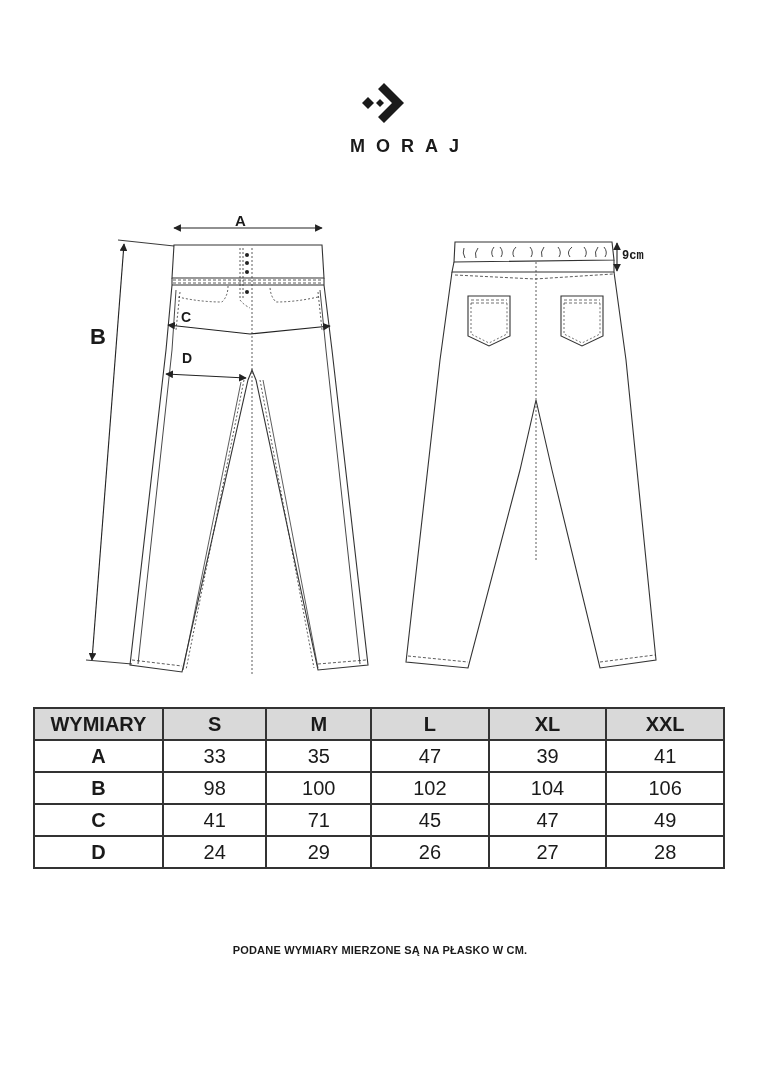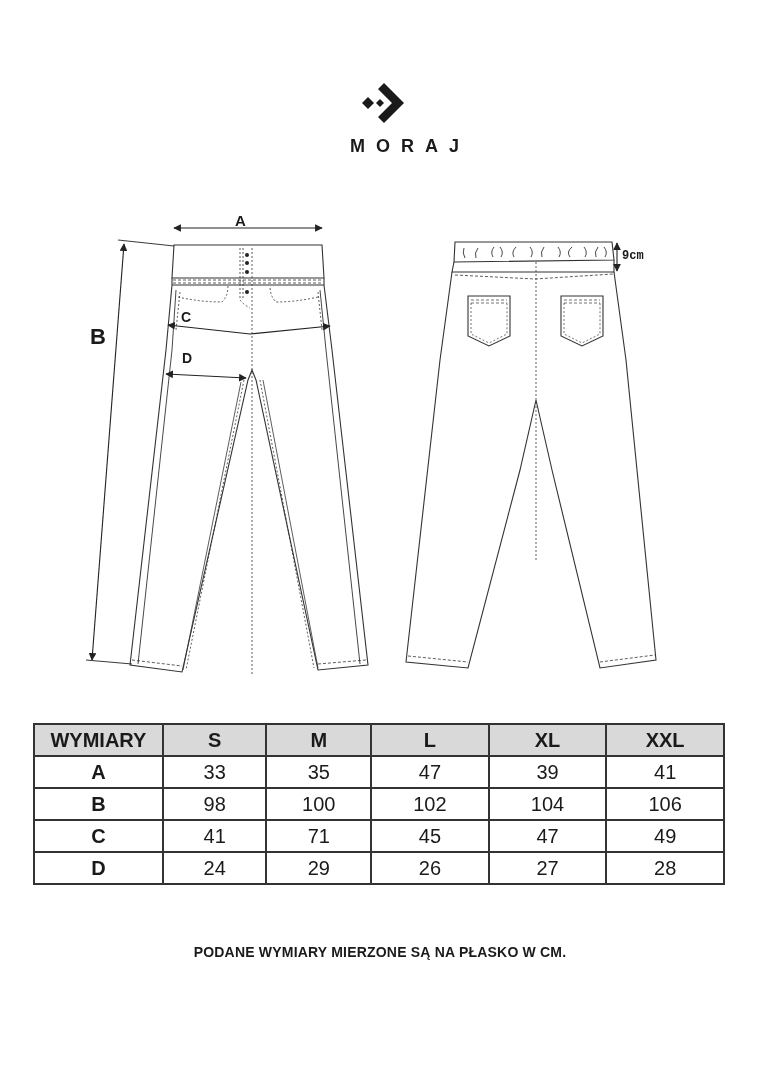--- a/index.html
+++ b/index.html
@@ -1,26 +1,26 @@
 <!DOCTYPE html>
 <html><head>
 <meta charset="utf-8">
 <style>
   html, body { margin: 0; padding: 0; background: #ffffff; }
   body { width: 760px; height: 1065px; position: relative; overflow: hidden; font-family: "Liberation Sans", sans-serif; color: #1a1a1a; }
   .logo-mark { position: absolute; left: 360px; top: 83px; width: 44px; height: 40px; }
   .logo-text { position: absolute; left: 300px; top: 136px; width: 170px; text-align: right; font-size: 18px; font-weight: 700; letter-spacing: 11px; padding-left: 11px; box-sizing: border-box; }
   .drawing { position: absolute; left: 0; top: 200px; width: 760px; height: 490px; }
   .dim-label { position: absolute; font-weight: 700; font-family: "Liberation Sans", sans-serif; }
-  table.sizes { position: absolute; left: 33px; top: 707px; width: 692px; border-collapse: collapse; font-family: "Liberation Sans", sans-serif; margin-top: 16px; }
+  table.sizes { position: absolute; left: 33px; top: 707px; width: 692px; border-collapse: collapse; font-family: "Liberation Sans", sans-serif; }
   table.sizes th, table.sizes td { border: 2px solid #333; text-align: center; padding: 0; height: 30px; }
   table.sizes th { background: #d9d9d9; font-size: 20px; font-weight: 700; height: 30px; }
   table.sizes td { font-size: 20px; font-weight: 400; }
   table.sizes td.rowhead { font-weight: 700; }
-  .note { position: absolute; left: 0; top: 944px; width: 760px; text-align: center; font-size: 14px; font-weight: 700; letter-spacing: 0.2px; }
+  .note { position: absolute; left: 0; top: 944px; width: 760px; text-align: center; font-size: 11px; font-weight: 700; letter-spacing: 0.2px; }
 </style>
 </head>
 <body>
 
 <svg class="logo-mark" viewBox="0 0 44 40" width="44" height="40">
   <polygon points="2,20 8,14 14,20 8,26" fill="#1a1a1a"></polygon>
   <polygon points="18,6 24,0 44,20 24,40 18,34 32,20" fill="#1a1a1a"></polygon>
   <polygon points="16,20 20,16 24,20 20,24" fill="#1a1a1a"></polygon>
 </svg>
 <div class="logo-text">MORAJ</div>

